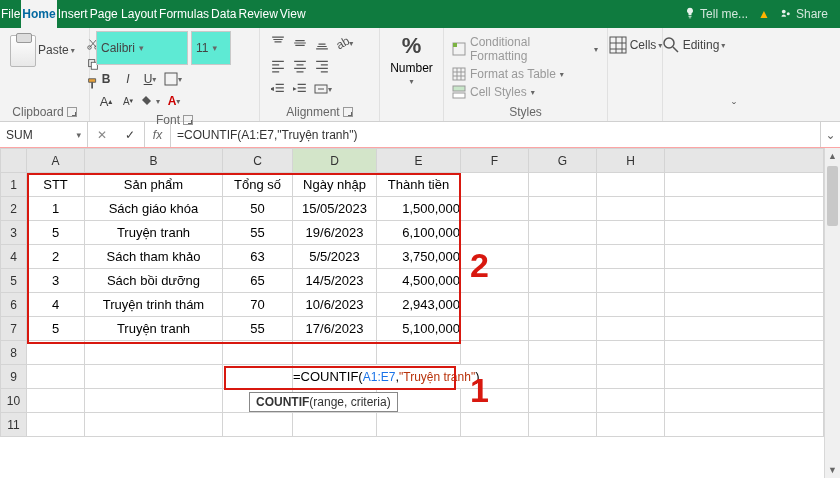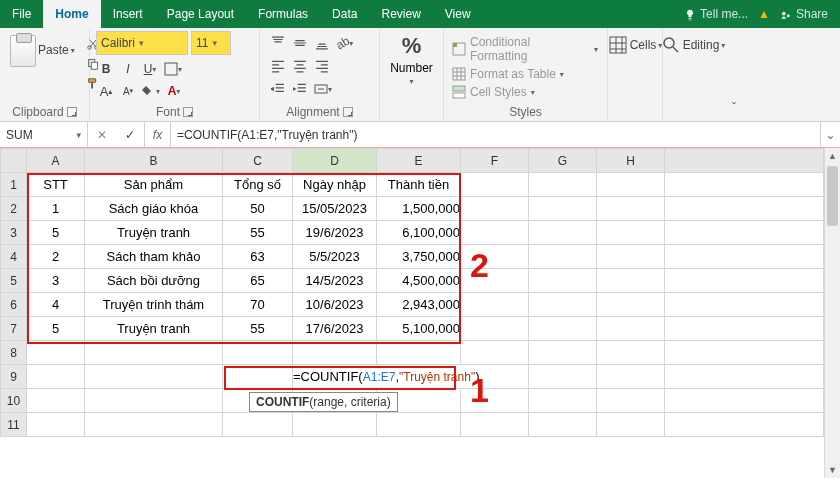--- a/index.html
+++ b/index.html
@@ -1,39 +1,39 @@
 <!DOCTYPE html>
 <html><head>
 <meta charset="utf-8">
 <style>
 *{box-sizing:border-box;margin:0;padding:0;font-family:'Segoe UI',Arial,sans-serif;font-size:12px;user-select:none}
 body{background:#fff;overflow:hidden;width:840px;height:500px;position:relative}
 .title-bar{height:28px;background:#0f7b3f;display:flex;align-items:center;color:#fff}
 .menu-tabs{display:flex;height:100%;align-items:stretch}
-.menu-tab{padding:6px 12px;cursor:pointer;display:flex;align-items:center}
+.menu-tab{padding:6px 1px;cursor:pointer;display:flex;align-items:center}
 .menu-tab.active{background:#f3f3f3;color:#0369a1;font-weight:700}
 .title-right{margin-left:auto;display:flex;align-items:center;gap:10px;padding-right:12px;color:#e8f3ed}
-.tell-me{display:flex;align-items:flex-end;gap:4px;opacity:.9}
+.tell-me{display:flex;align-items:flex-start;gap:4px;opacity:.9}
 .bulb{width:12px;height:12px;display:inline-block}
 .share-icon{width:12px;height:12px}
 .warn{color:#ffb300}
 .ribbon{height:94px;background:#f3f3f3;border-bottom:1px solid #d0d0d0;display:flex}
 .rib-group{border-right:1px solid #e0e0e0;display:flex;flex-direction:column;padding:3px 6px 2px}
 .rib-body{flex:1;display:flex;align-items:flex-start;gap:4px}
 .rib-label{text-align:center;color:#666;font-size:11px;display:flex;align-items:center;justify-content:center;gap:3px;padding-top:2px}
 .launcher{width:10px;height:10px;border:1px solid #999;position:relative}
 .launcher::after{content:"";position:absolute;right:0;bottom:0;width:3px;height:3px;border-right:1px solid #666;border-bottom:1px solid #666}
 .paste-btn{display:flex;flex-direction:row;align-items:center;gap:2px;padding:2px 4px;color:#444}
 .clip-icon{width:26px;height:32px;background:linear-gradient(#fff,#e8e8e8);border:1px solid #b8b8b8;border-radius:2px;position:relative;margin-top:2px}
 .clip-icon::before{content:"";position:absolute;top:-3px;left:5px;width:14px;height:8px;background:#ddd;border:1px solid #999;border-radius:2px}
 .side-mini{display:flex;flex-direction:column;gap:2px;padding-top:4px}
 .mini{width:20px;height:18px;display:flex;align-items:center;justify-content:center;color:#555}
 .mini svg{width:14px;height:14px}
 .font-top{display:flex;align-items:center;gap:3px;margin-bottom:4px}
-.combo{border:1px solid #c8c8c8;background:#fde047;height:24px;display:flex;align-items:center;padding:0 4px;color:#444}
+.combo{border:1px solid #c8c8c8;background:#5eead4;height:34px;display:flex;align-items:center;padding:0 4px;color:#444}
 .combo .dd{margin-left:4px;color:#666;font-size:9px}
 .font-col{display:flex;flex-direction:column}
 .font-row{display:flex;gap:2px}
 .icon-btn{min-width:20px;height:20px;display:flex;align-items:center;justify-content:center;color:#444;padding:0 2px}
 .icon-btn svg{width:14px;height:14px}
 .align-grid{display:flex;flex-direction:column;gap:3px}
 .num-col{display:flex;flex-direction:column;align-items:center;gap:2px;padding:2px 4px}
 .num-lbl{color:#000000}
 .styles-col{display:flex;flex-direction:column;gap:4px;padding:4px 2px;width:150px}
 .style-row{display:flex;align-items:center;gap:4px;color:#999}

